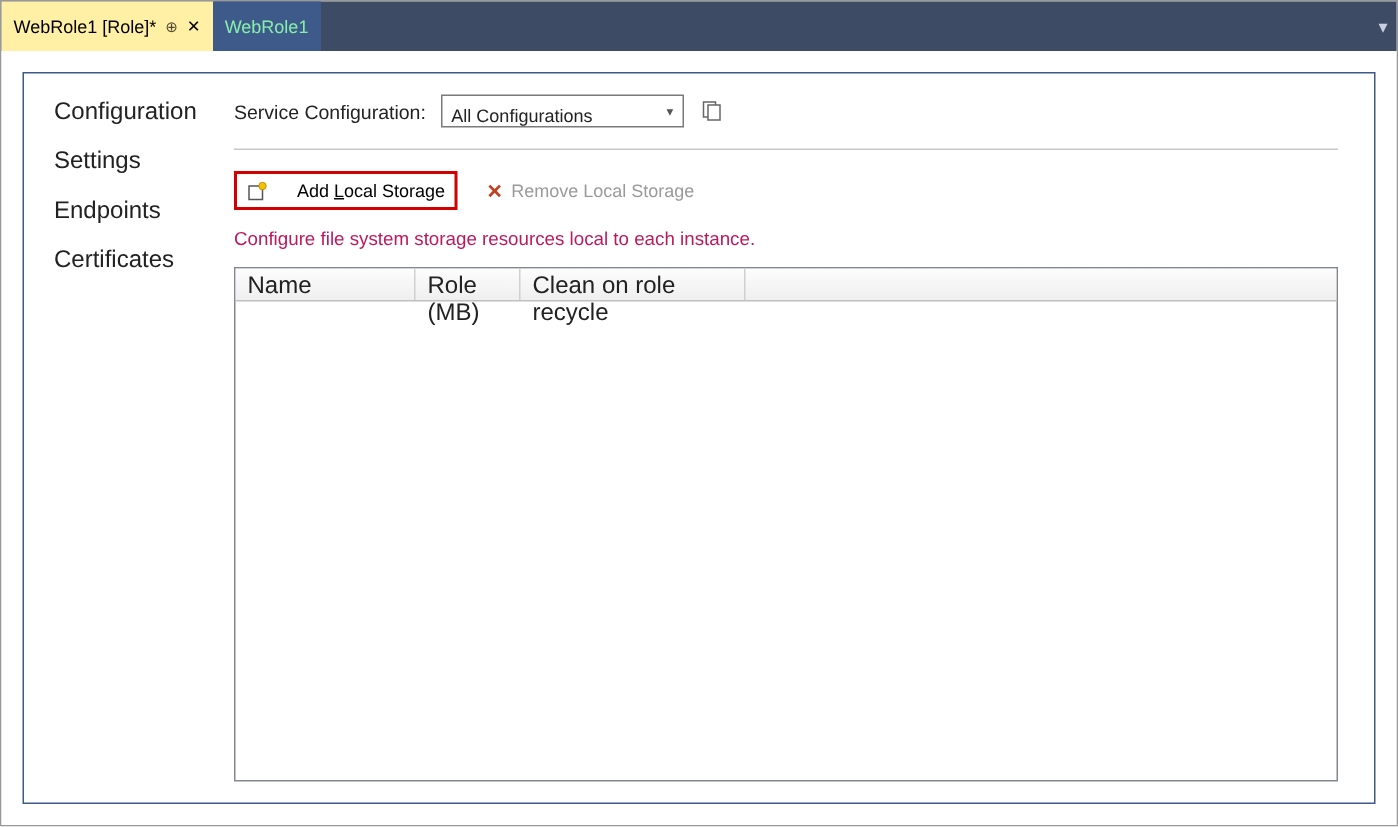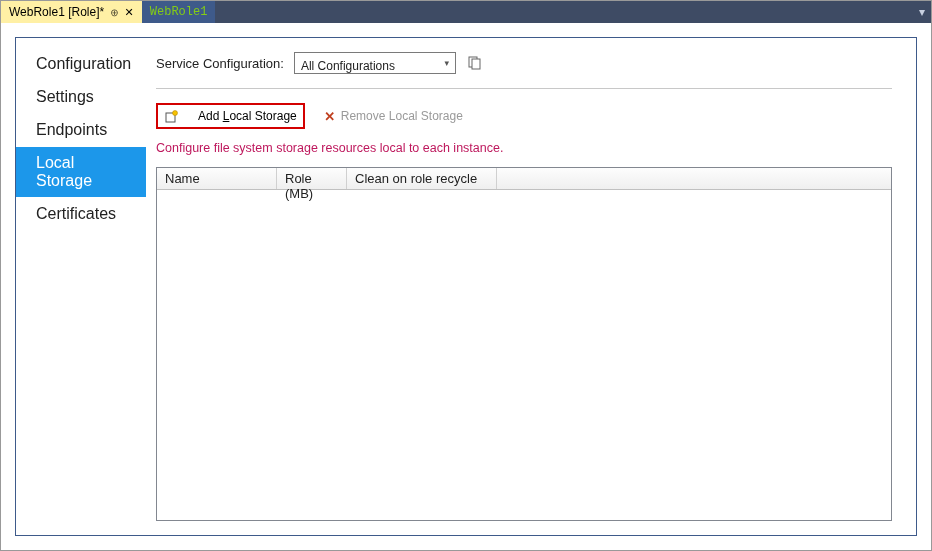--- a/index.html
+++ b/index.html
@@ -13,41 +13,40 @@
     }
     .outer {
       border: 1px solid #999;
       width: 932px;
       height: 551px;
       display: flex;
       flex-direction: column;
     }
     .tabstrip {
       background: #3e4b64;
-      height: 22px;
+      height: 33px;
       display: flex;
       align-items: stretch;
       position: relative;
     }
     .tab {
       display: flex;
       align-items: center;
       padding: 0 8px;
       gap: 6px;
       font-size: 12px;
       cursor: pointer;
     }
     .tab.active {
       background: #fff0a5;
       color: #000;
     }
     .tab.inactive {
       background: #3e5a8a;
-      color: #84cc16;
-      font-family: Liberation Mono, monospace;
+      color: #86efac;
     }
     .tab .pin { font-size: 10px; opacity: .7; }
     .tab .close { font-size: 11px; }
     .strip-right {
       margin-left: auto;
       color: #c8d0e0;
       padding: 0 6px;
       display: flex;
       align-items: center;
       cursor: pointer;
@@ -137,21 +136,21 @@
       overflow: hidden;
     }
     .grid-head {
       display: flex;
       background: linear-gradient(#fdfdfd, #efefef);
       border-bottom: 1px solid #c0c0c0;
       height: 22px;
     }
     .gh {
       padding: 3px 8px;
-      font-size: 13px;
+      font-size: 16px;
       color: #222;
       border-right: 1px solid #d0d0d0;
     }
     .gh:last-child { border-right: none; flex: 1; }
     .col-name { width: 120px; }
     .col-size { width: 70px; }
     .col-clean { width: 150px; }
     .underline-letter { text-decoration: underline; }
   </style>
 </head>
@@ -170,21 +169,20 @@
     <div class="strip-right">▾</div>
   </div>
 
   <div class="content-outer">
     <div class="content-frame">
 
       <div class="sidebar">
         <div class="sidebar-item">Configuration</div>
         <div class="sidebar-item">Settings</div>
         <div class="sidebar-item">Endpoints</div>
-        <div class="sidebar-item selected">Local Storage</div>
         <div class="sidebar-item">Certificates</div>
       </div>
 
       <div class="main">
         <div class="cfg-row">
           <span class="cfg-label">Service Configuration:</span>
           <div class="cfg-select">
             <span>All Configurations</span>
             <span class="caret">▾</span>
           </div>

